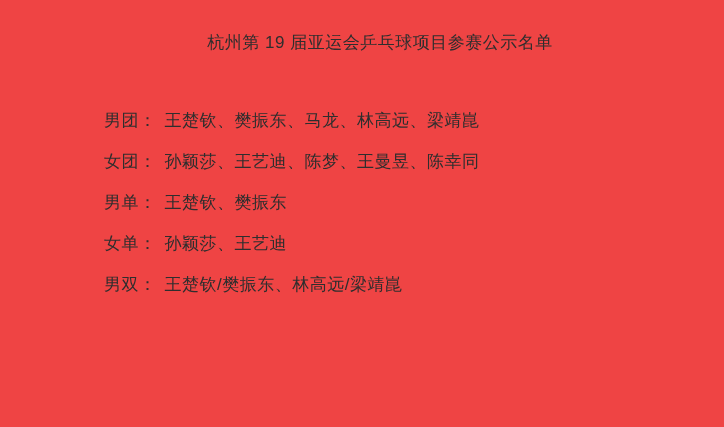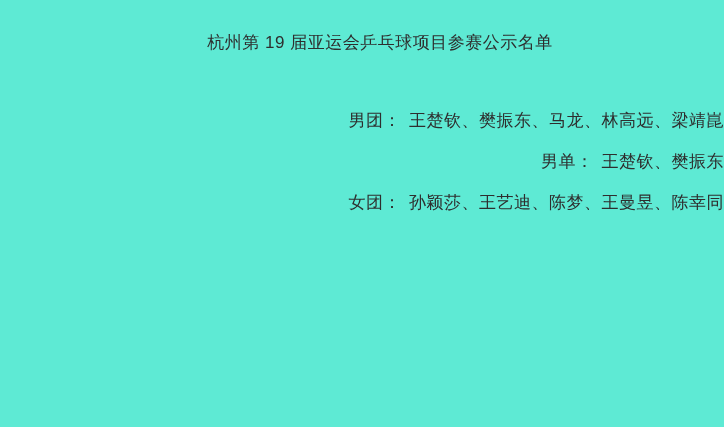--- a/index.html
+++ b/index.html
@@ -4,40 +4,39 @@
 <style>
   html, body {
     margin: 0;
     padding: 0;
     background: #ffffff;
   }
   .page {
     position: relative;
     width: 724px;
     height: 427px;
-    background: #5eead4;
+    background: #ef4444;
     overflow: hidden;
     font-family: "Liberation Sans", sans-serif;
     color: #2e2e2e;
     -webkit-font-smoothing: antialiased;
   }
   .title {
     margin: 0;
     padding-top: 33px;
     padding-left: 36px;
     text-align: center;
     font-size: 17px;
     font-weight: 500;
     letter-spacing: 0.5px;
     line-height: 20px;
   }
   .rows {
     margin-top: 47px;
     margin-left: 104px;
-    text-align: right;
   }
   .row {
     height: 41px;
     line-height: 41px;
     font-size: 17px;
     font-weight: 500;
     letter-spacing: 0.5px;
     white-space: nowrap;
   }
   .row .label {
@@ -48,19 +47,25 @@
 <body>
 
 <div class="page">
   <h1 class="title">杭州第 19 届亚运会乒乓球项目参赛公示名单</h1>
 
   <div class="rows">
     <div class="row">
       <span class="label">男团：</span><span class="names">王楚钦、樊振东、马龙、林高远、梁靖崑</span>
     </div>
     <div class="row">
+      <span class="label">女团：</span><span class="names">孙颖莎、王艺迪、陈梦、王曼昱、陈幸同</span>
+    </div>
+    <div class="row">
       <span class="label">男单：</span><span class="names">王楚钦、樊振东</span>
     </div>
     <div class="row">
-      <span class="label">女团：</span><span class="names">孙颖莎、王艺迪、陈梦、王曼昱、陈幸同</span>
+      <span class="label">女单：</span><span class="names">孙颖莎、王艺迪</span>
+    </div>
+    <div class="row">
+      <span class="label">男双：</span><span class="names">王楚钦/樊振东、林高远/梁靖崑</span>
     </div>
   </div>
 </div>
 
 </body></html>

